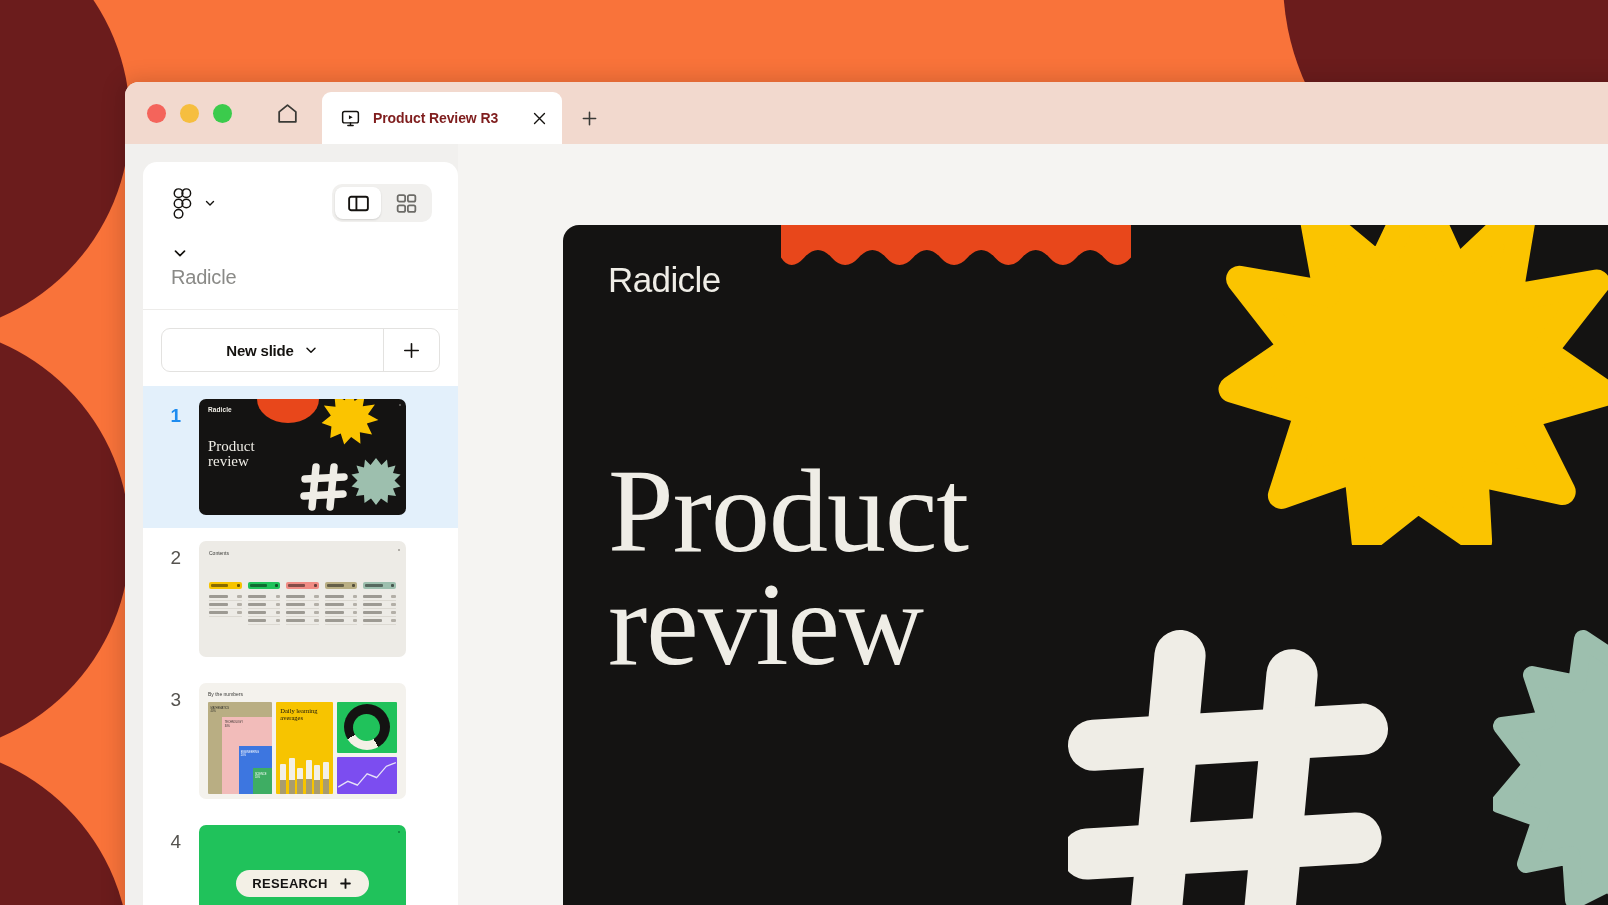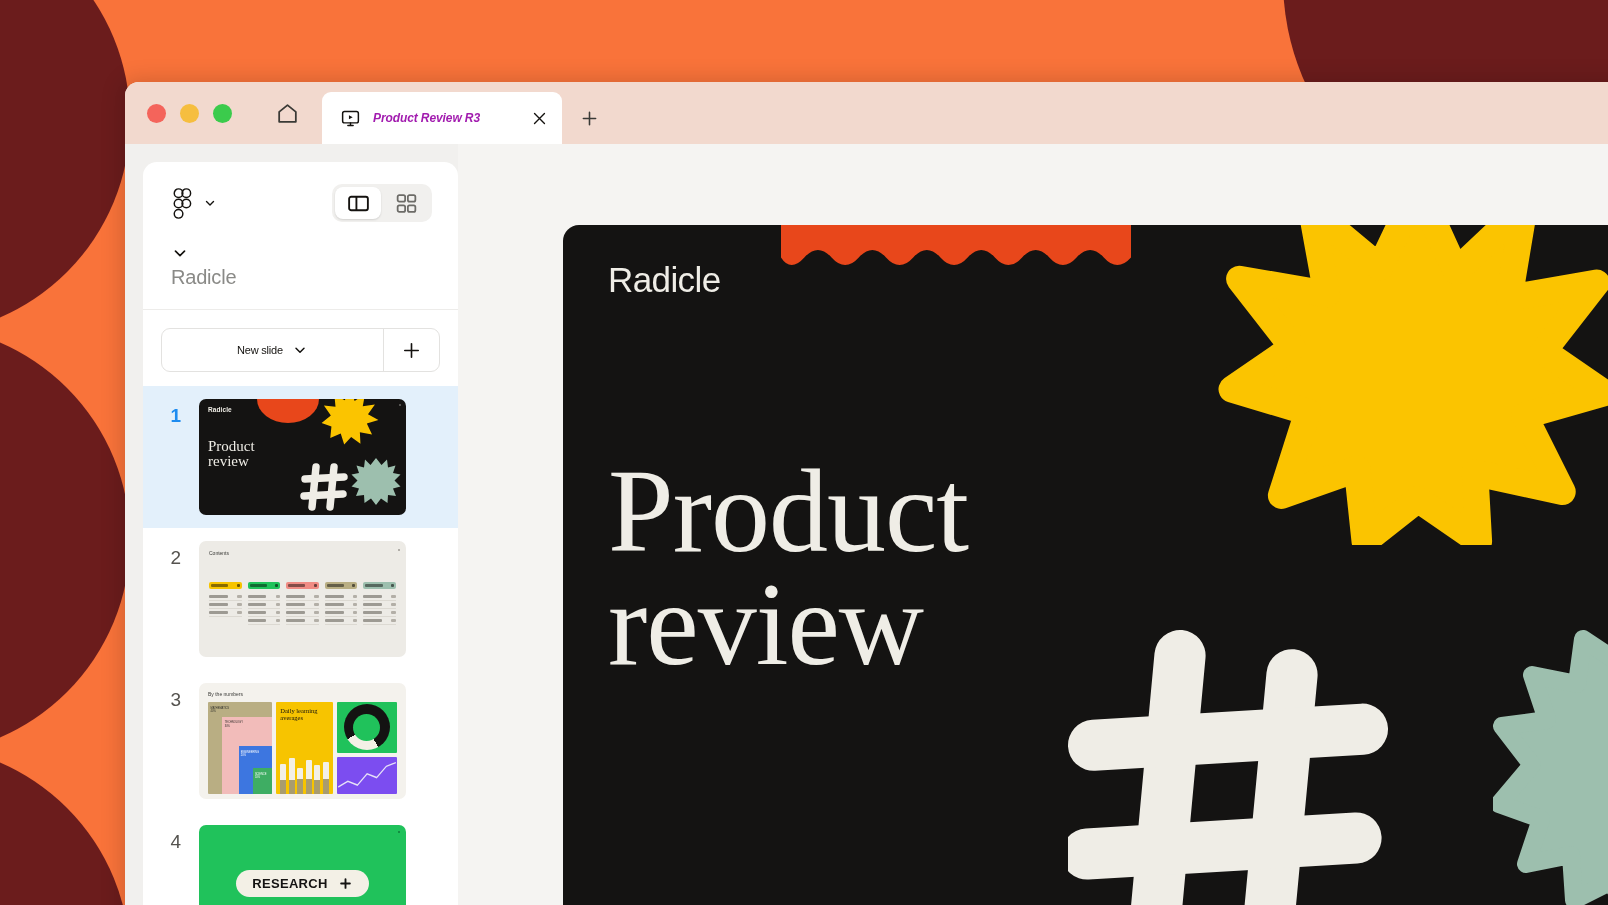--- a/index.html
+++ b/index.html
@@ -49,22 +49,22 @@
 
   #tab{
     position:relative;
     width:240px; height:52px; margin-left:4px;
     background:#FFFFFF;
     border-top-left-radius:9px; border-top-right-radius:9px;
     display:flex; align-items:center; padding:0 12px 0 18px; gap:12px;
     cursor:pointer;
   }
   #tab-title{
-    flex:1; font-size:12px; font-weight:700; color:#a21caf;
-    white-space:nowrap; overflow:hidden; letter-spacing:-.1px;font-style:italic;
+    flex:1; font-size:14px; font-weight:700; color:#7f1d1d;
+    white-space:nowrap; overflow:hidden; letter-spacing:-.1px;
   }
   #tab-close{ width:22px; height:22px; display:flex; align-items:center; justify-content:center; cursor:pointer; }
   #new-tab{
     width:54px; height:52px; display:flex; align-items:center; justify-content:center;
     cursor:pointer;
   }
 
   
   #appbody{ position:relative; height:838px; width:100%; background:#F1F0EE; display:flex; }
 
@@ -96,21 +96,21 @@
   #deck-sub{ font-size:20px; color:#8A8A87; margin-top:4px; letter-spacing:-.2px; }
 
   #sb-newslide{
     display:flex; align-items:stretch; margin:18px 18px 14px 18px;
     height:44px;
     border:1px solid #E3E2E0; border-radius:9px; overflow:hidden;
     background:#fff;
   }
   #newslide-main{
     flex:1; display:flex; align-items:center; justify-content:center; gap:9px;
-    font-size:11px; font-weight:400; color:#14120F; cursor:pointer; letter-spacing:-.2px;
+    font-size:15px; font-weight:700; color:#14120F; cursor:pointer; letter-spacing:-.2px;
   }
   #newslide-plus{
     width:56px; border-left:1px solid #E3E2E0;
     display:flex; align-items:center; justify-content:center; cursor:pointer;
   }
 
   #slides{ flex:1; overflow:hidden; padding-bottom:10px; }
   .slide-row{
     display:flex; align-items:flex-start; gap:18px;
     padding:13px 16px 13px 18px; cursor:pointer;

